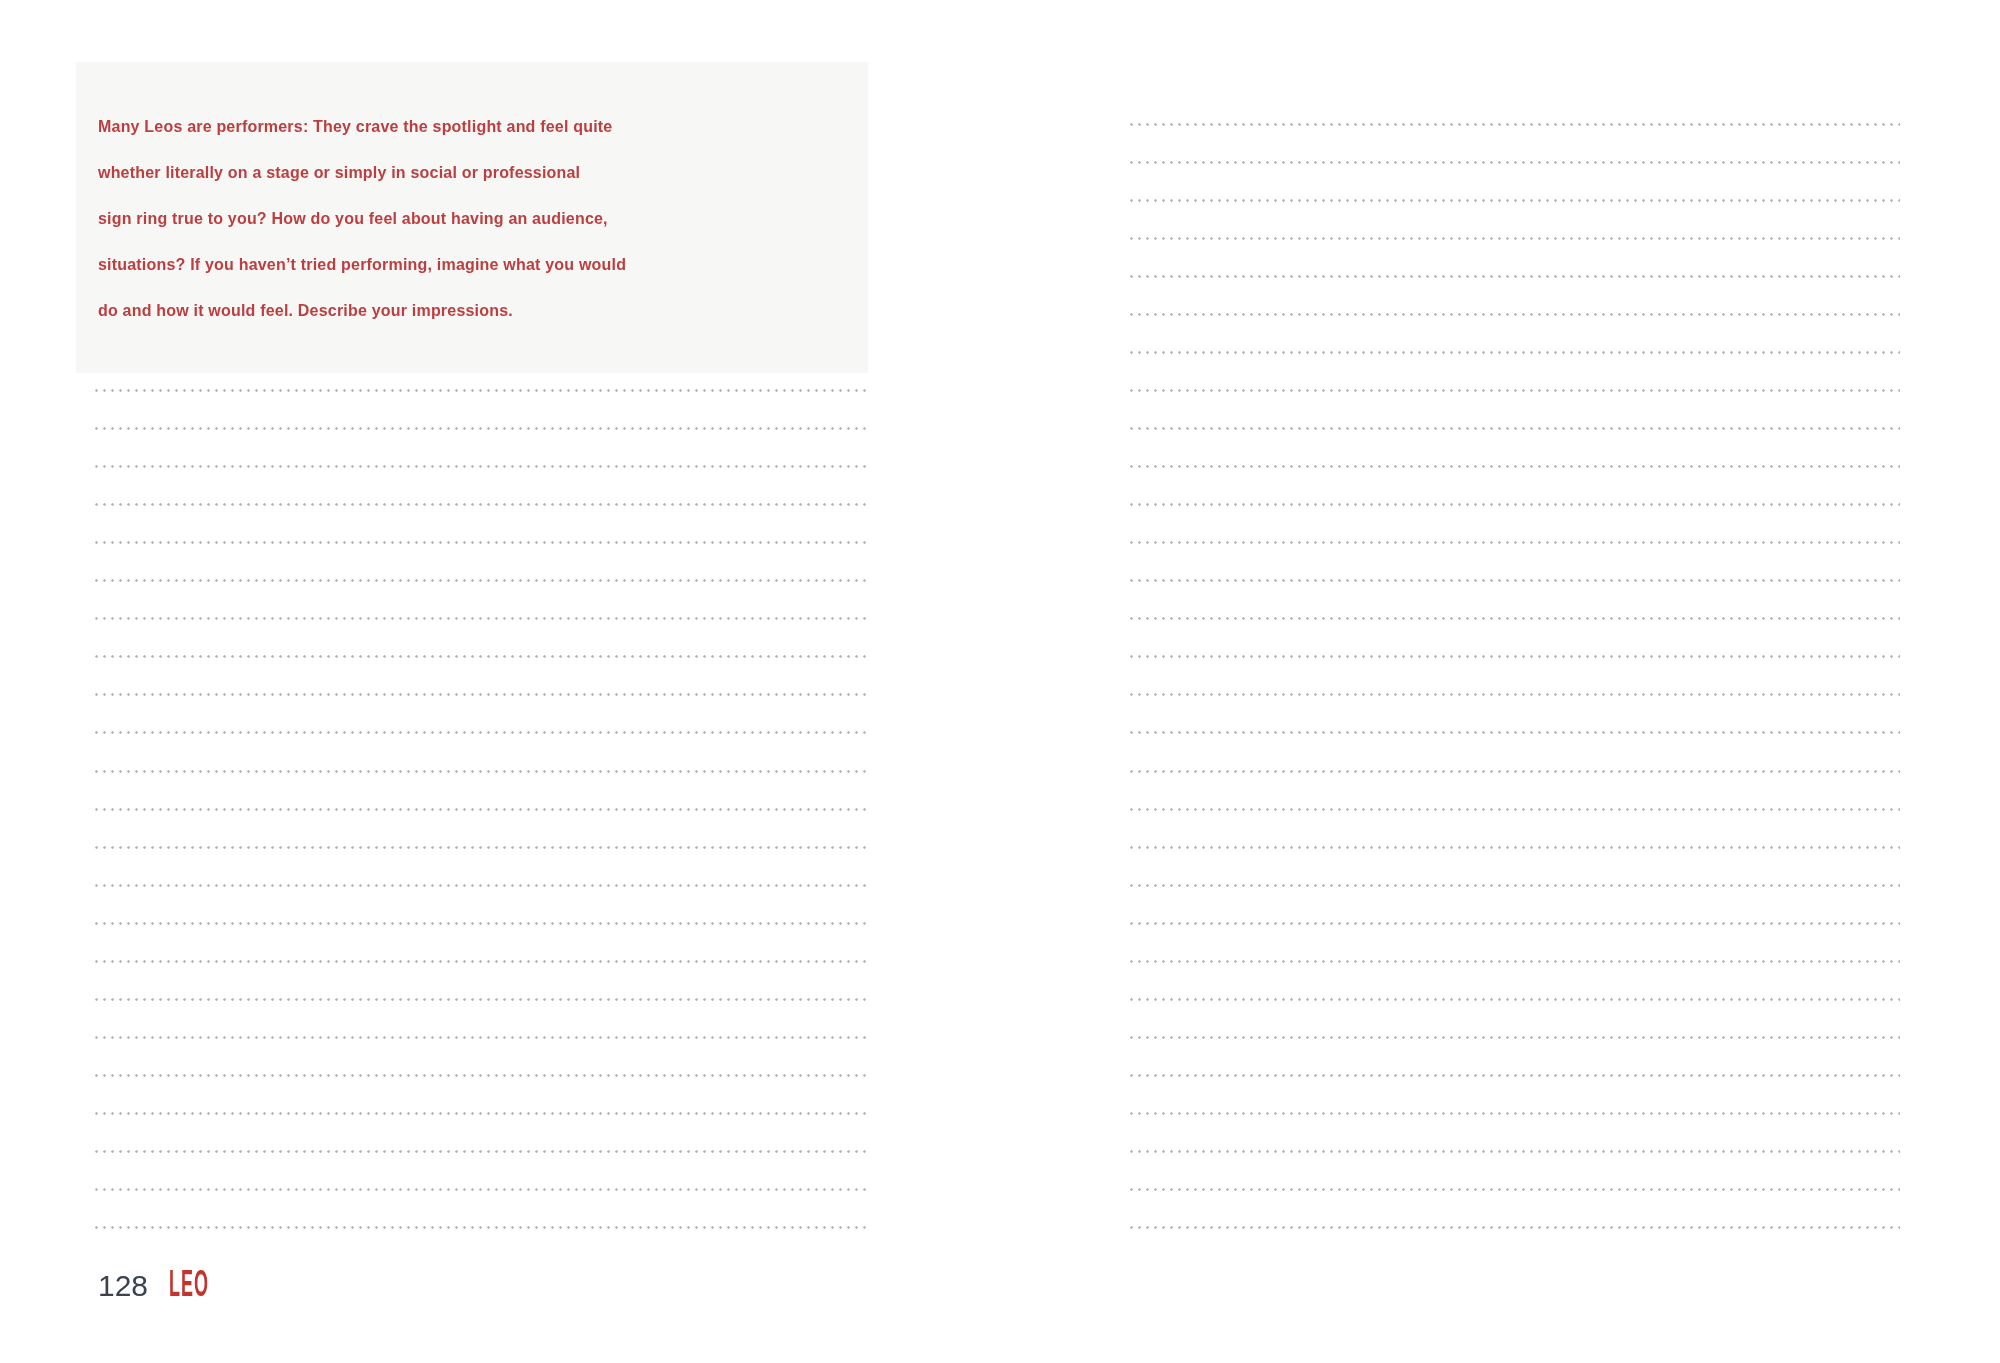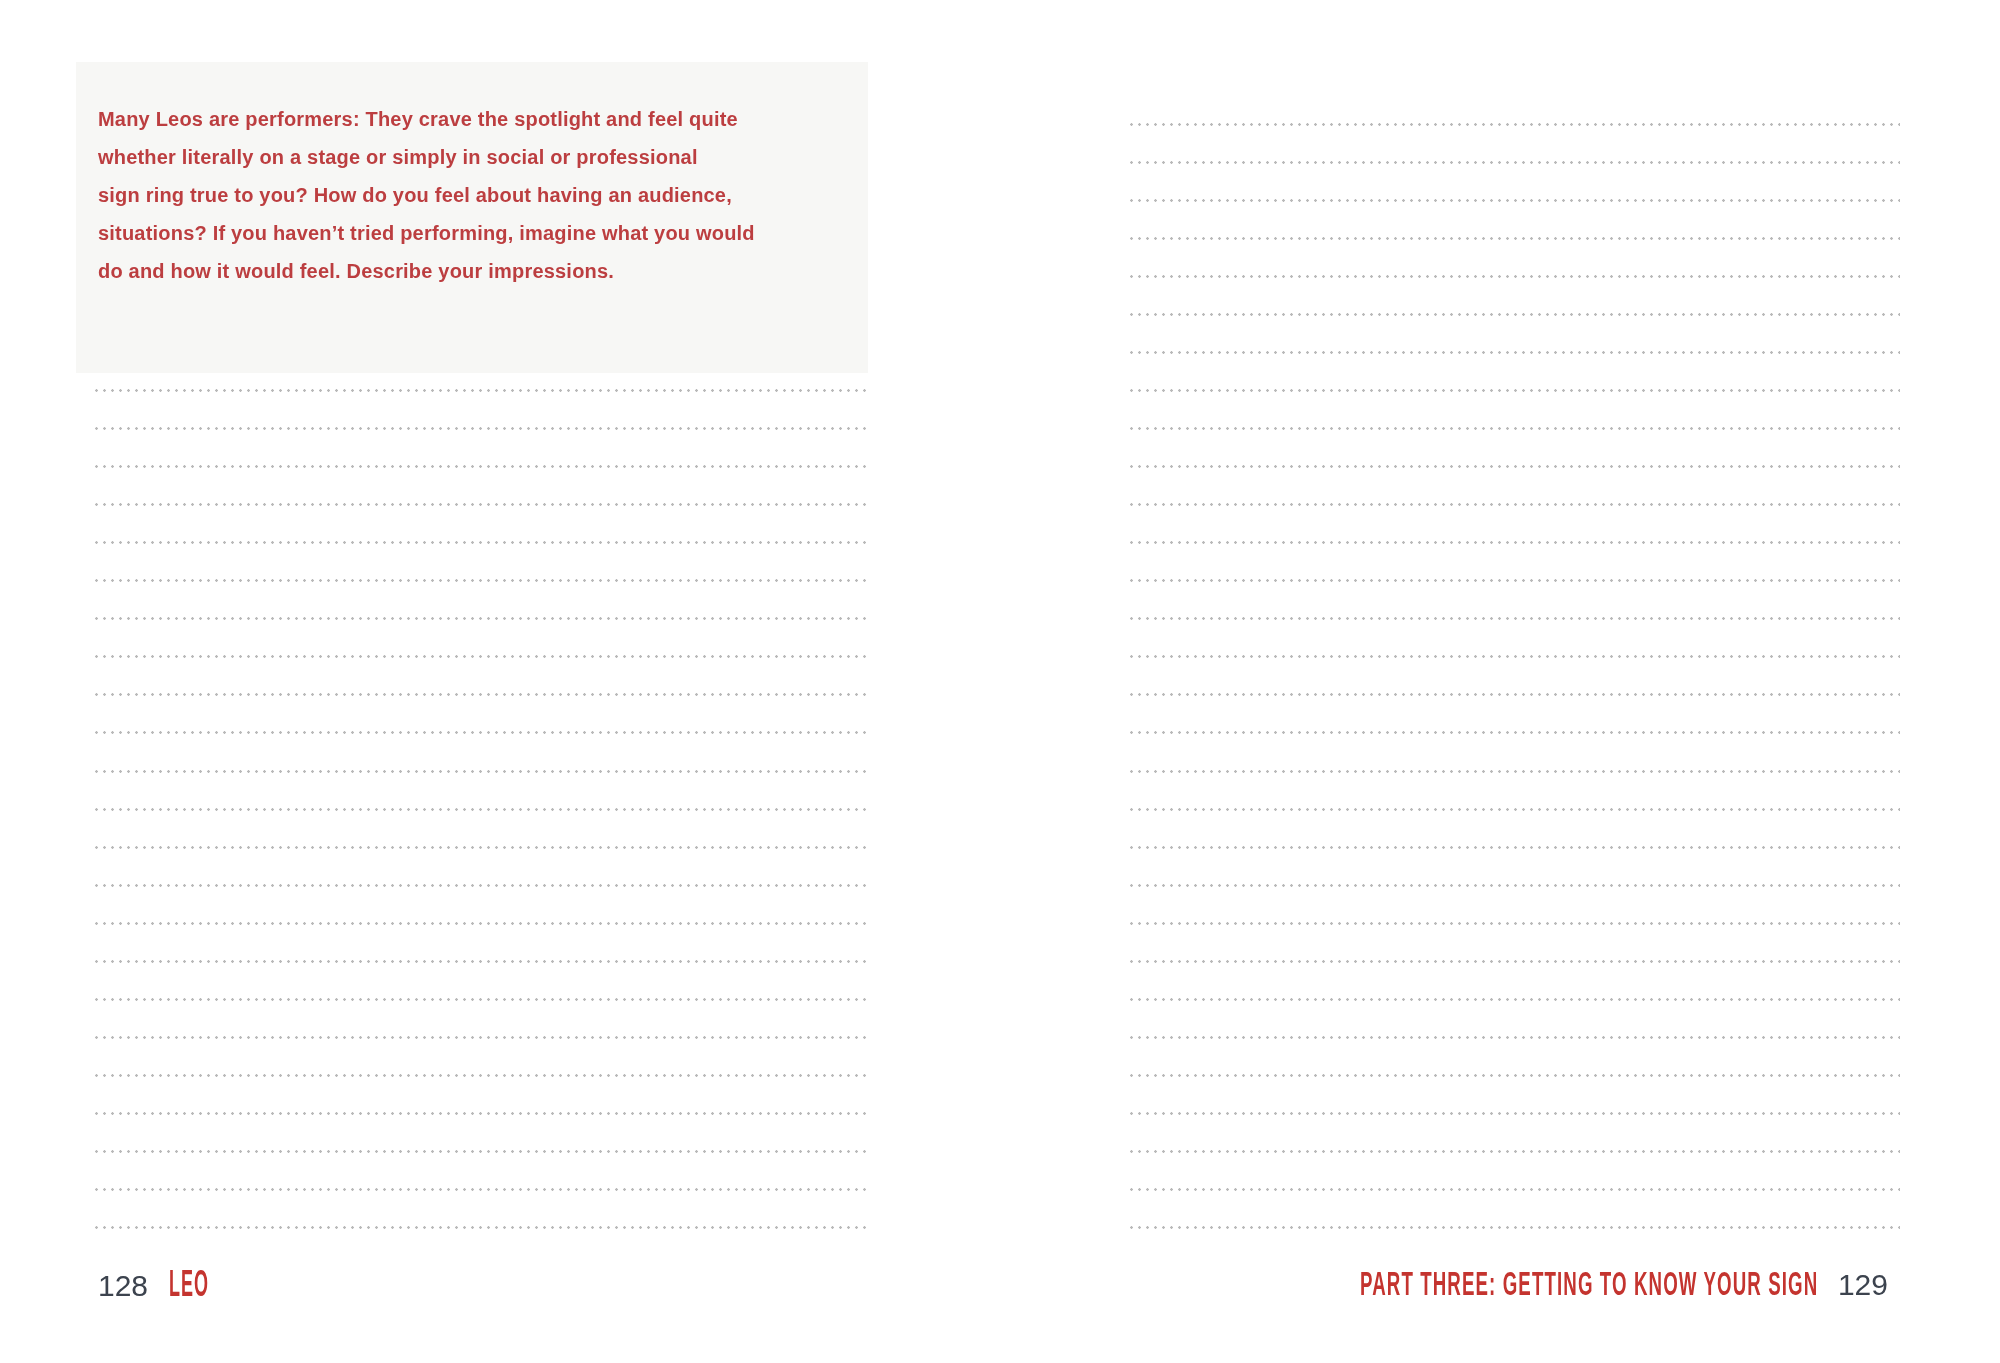--- a/index.html
+++ b/index.html
@@ -16,25 +16,26 @@
     left: 76px; top: 62px;
     width: 792px; height: 311px;
     background: var(--prompt-tint, #f7f7f5);
   }
   .prompt {
     position: absolute;
     left: 98px; top: 100px;
   }
   .prompt-line {
     color: var(--prompt-red, #BC3E40);
-    font-size: 20px;
+    font-size: 16px;
     font-weight: 700;
     line-height: 38px;
     white-space: nowrap;
     letter-spacing: 0.2px;
+    margin-top: 8px;
   }
   .rule {
     position: absolute;
     height: 3px;
     background-image: radial-gradient(circle at 1.5px 1.5px, var(--dot-gray, #b9b9b9) 1.1px, rgba(0,0,0,0) 1.5px);
     background-size: 8px 3px;
     background-repeat: repeat-x;
   }
   .footer {
     position: absolute;
@@ -137,18 +138,14 @@
       <div class="rule" style="left: 1130px; top: 1149.81px; width: 770px;"></div>
       <div class="rule" style="left: 1130px; top: 1187.84px; width: 770px;"></div>
       <div class="rule" style="left: 1130px; top: 1225.87px; width: 770px;"></div>
     </div>
 
   <div class="footer footer-left">
     <span class="pagenum">128</span>
     <span class="chapter">LEO</span>
   </div>
 
-  <div class="footer footer-right">
-    <span class="chapter chapter-right">PART THREE: GETTING TO KNOW YOUR SIGN</span>
-    <span class="pagenum">129</span>
-  </div>
 
 </div>
 
 </body></html>

